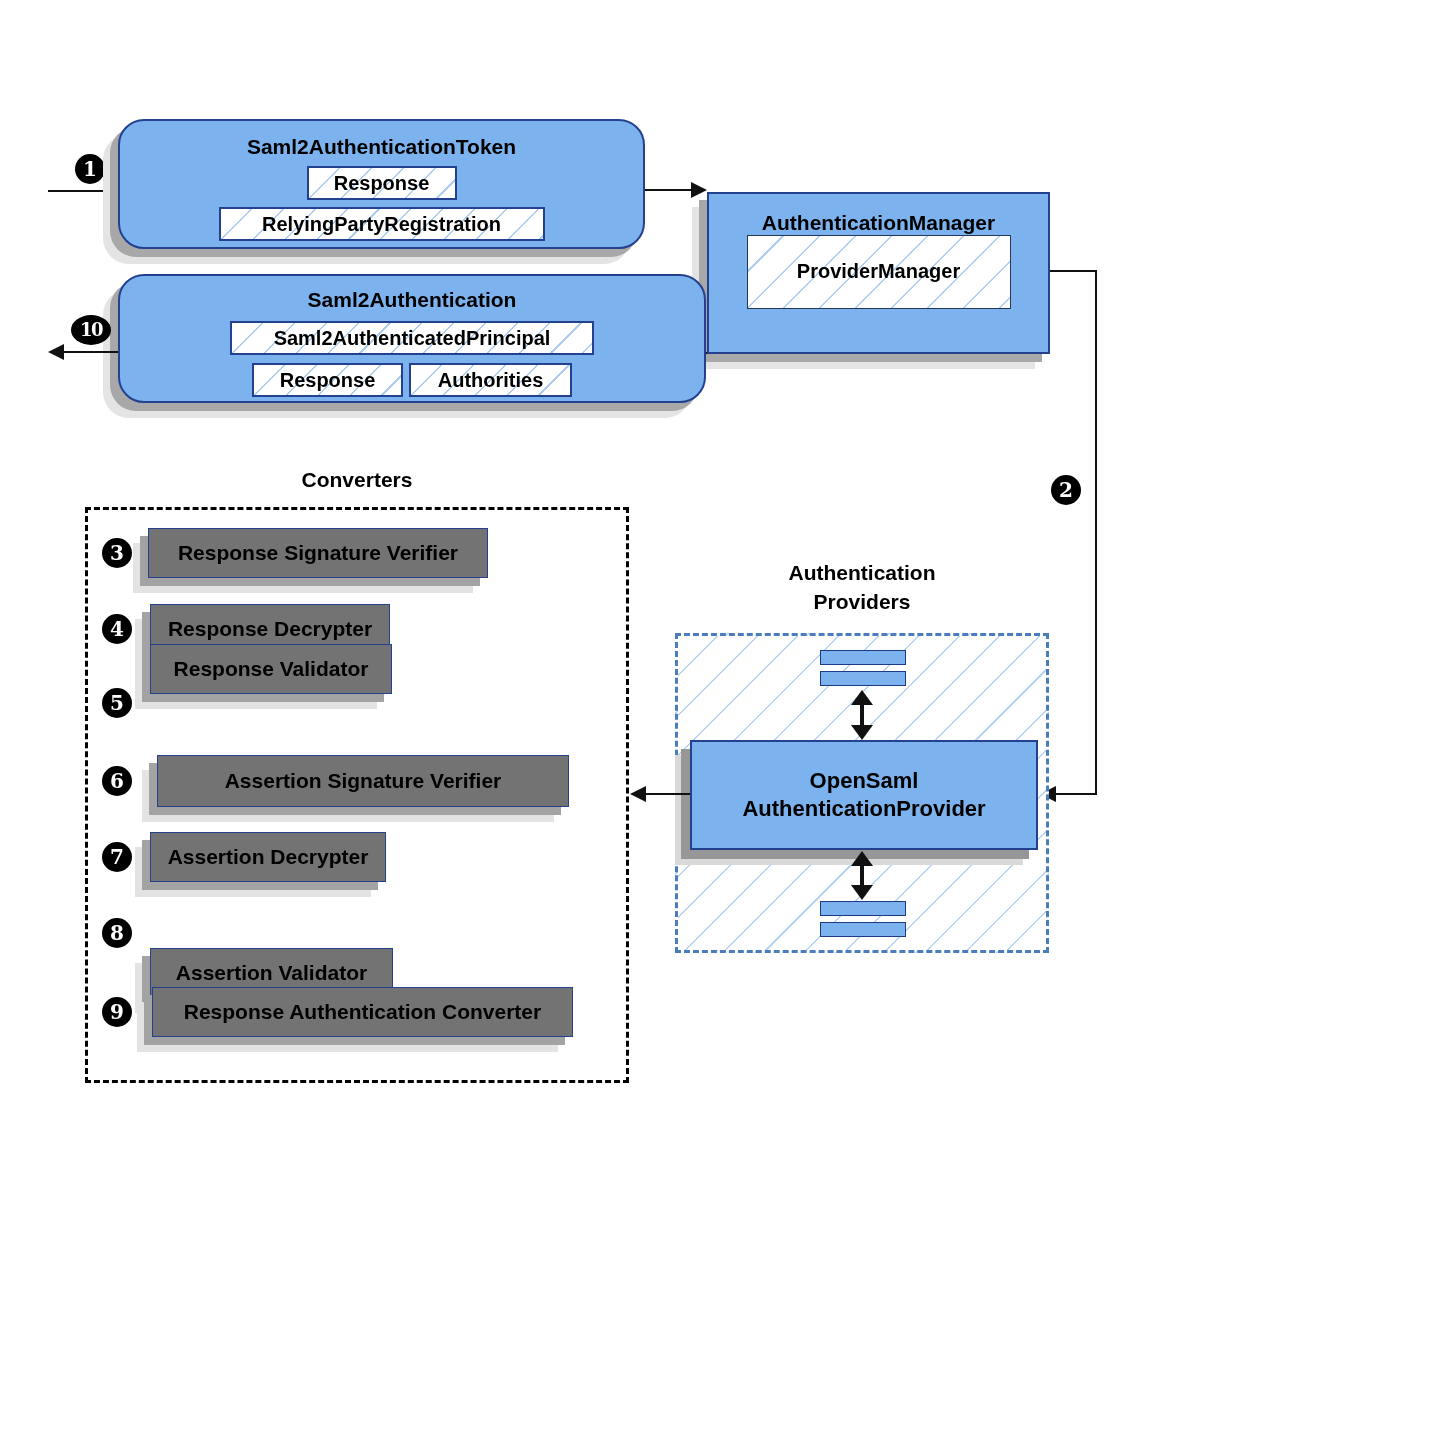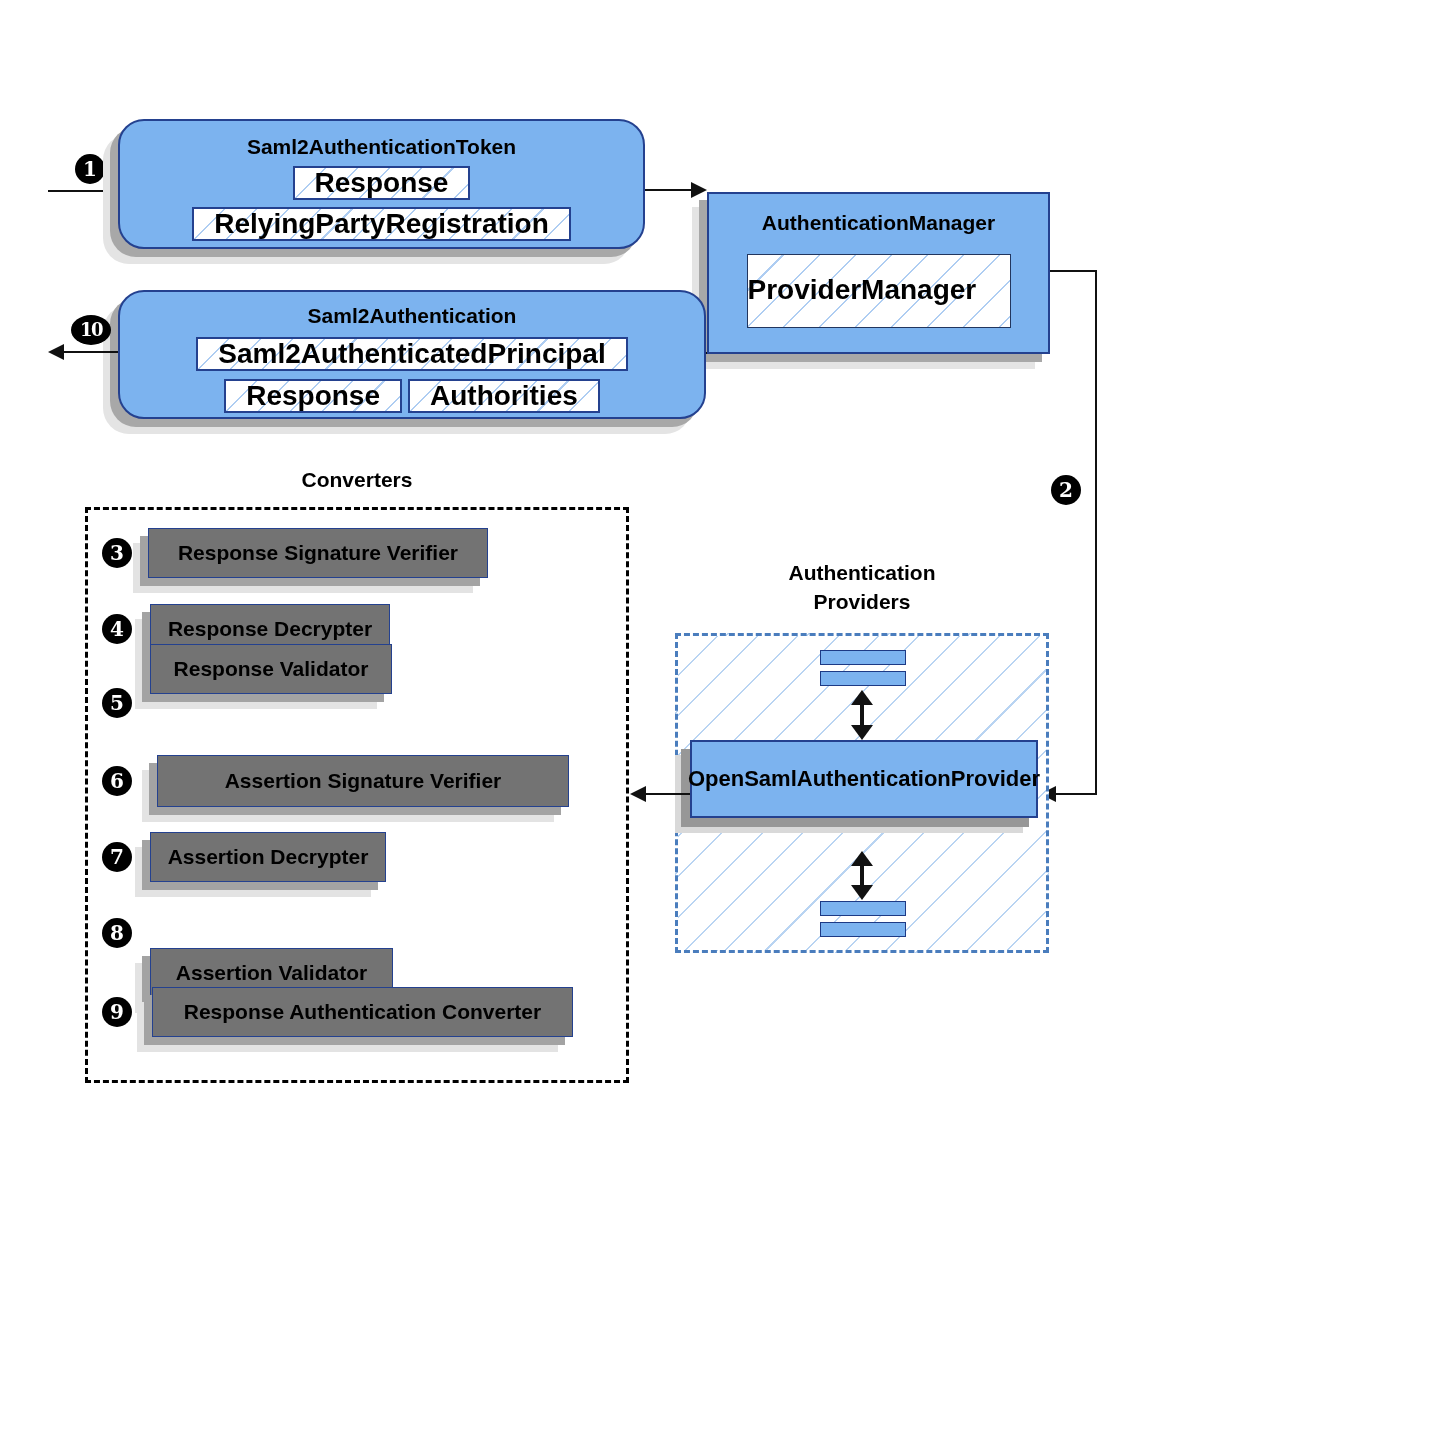--- a/index.html
+++ b/index.html
@@ -9,48 +9,48 @@
   }
   
   .bluebox{
     position:absolute;background:#7cb3ef;border:2px solid #24418f;box-sizing:border-box;
     box-shadow:-8px 8px 0 #a8a8a8,-15px 15px 0 #e4e4e4;
   }
   .rounded{border-radius:26px;}
   .boxtitle{font-size:21px;font-weight:bold;text-align:center;line-height:25px;}
   .field{
     display:inline-block;background:#fff;border:2px solid #24418f;box-sizing:border-box;
-    font-size:28px;font-weight:bold;line-height:28px;padding:1px 20px;
+    font-size:20px;font-weight:bold;text-align:center;line-height:28px;padding:1px 20px;
     background-image:repeating-linear-gradient(135deg,rgba(0,0,0,0) 0 21px,#aecdf2 21px 22.5px);
   }
   .col{display:flex;flex-direction:column;align-items:center;}
   .row{display:flex;flex-direction:row;justify-content:center;gap:6px;}
   .line{position:absolute;background:#111;}
   .tri-right{position:absolute;width:0;height:0;border-top:8px solid transparent;border-bottom:8px solid transparent;border-left:16px solid #111;}
   .tri-left{position:absolute;width:0;height:0;border-top:8px solid transparent;border-bottom:8px solid transparent;border-right:16px solid #111;}
   .badge{
     position:absolute;background:#000;color:#fff;border-radius:50%;text-align:center;
     font-family:"DejaVu Serif", serif;font-weight:bold;
   }
   .badge.sm{width:30px;height:30px;line-height:30px;font-size:20px;}
   .badge.wide{width:40px;height:30px;line-height:30px;font-size:18px;letter-spacing:-1.5px;}
   
   #box-token{left:118px;top:119px;width:527px;height:130px;padding-top:13px;}
   #box-token .boxtitle{margin-bottom:7px;}
-  #box-saml2auth{left:118px;top:290px;width:588px;height:129px;padding-top:11px;}
+  #box-saml2auth{left:118px;top:274px;width:588px;height:129px;padding-top:11px;}
   #box-saml2auth .boxtitle{margin-bottom:9px;}
   .f-response-token{min-width:150px;}
   .f-relying{min-width:326px;margin-top:7px;}
   .f-principal{min-width:364px;}
   .f-response2{min-width:151px;}
   .f-authorities{min-width:163px;}
   #box-saml2auth .row{margin-top:8px;}
   
   #box-authmgr{left:707px;top:192px;width:343px;height:162px;padding-top:16px;}
-  #box-authmgr .boxtitle{margin-bottom:19px;}
+  #box-authmgr .boxtitle{}
   .f-providermgr{
     width:264px;height:74px;line-height:70px;padding:0;border:1px solid #22365e;
     background-image:repeating-linear-gradient(135deg,rgba(0,0,0,0) 0 24px,#aecdf2 24px 25.5px);
   }
   
   #converters-title{position:absolute;left:85px;top:468px;width:544px;text-align:center;font-size:21px;font-weight:bold;}
   #converters-box{position:absolute;left:85px;top:507px;width:544px;height:576px;border:3px dashed #000;box-sizing:border-box;}
   .cbar{
     position:absolute;background:#737373;border:1.5px solid #24418f;box-sizing:border-box;
     box-shadow:-8px 8px 0 #a3a3a3,-15px 15px 0 #e3e3e3;
@@ -69,23 +69,23 @@
     position:absolute;left:675px;top:633px;width:374px;height:320px;box-sizing:border-box;
     border:3px dashed #4a7dbd;background:#fff;
     background-image:repeating-linear-gradient(135deg,rgba(0,0,0,0) 0 27px,#b9d4f2 27px 28.5px);
   }
   .pbar{position:absolute;width:86px;height:15px;background:#7cb3ef;border:1.5px solid #1d3a85;box-sizing:border-box;}
   #pbar-a{left:142px;top:14px;}
   #pbar-b{left:142px;top:35px;}
   #pbar-c{left:142px;top:265px;}
   #pbar-d{left:142px;top:286px;}
   #box-opensaml{
-    position:absolute;left:12px;top:104px;width:348px;height:78px;background:#7cb3ef;border:2px solid #24418f;
+    position:absolute;left:12px;top:104px;width:348px;height:110px;background:#7cb3ef;border:2px solid #24418f;
     box-sizing:border-box;box-shadow:-9px 9px 0 #979797,-15px 15px 0 #d9d9d9;
-    display:flex;flex-direction:row;justify-content:center;align-items:center;
+    display:flex;flex-direction:column;justify-content:center;align-items:center;
     font-size:22px;font-weight:bold;line-height:28px;text-align:center;
   }
   .darrow{position:absolute;width:28px;}
   #darrow-top{left:170px;top:54px;height:50px;}
   #darrow-bot{left:170px;top:215px;height:49px;}
   .darrow .shaft{position:absolute;left:12px;top:11px;bottom:11px;width:4px;background:#111;}
   .darrow .tri-up{position:absolute;left:3px;top:0;width:0;height:0;border-left:11px solid transparent;border-right:11px solid transparent;border-bottom:15px solid #111;}
   .darrow .tri-down{position:absolute;left:3px;bottom:0;width:0;height:0;border-left:11px solid transparent;border-right:11px solid transparent;border-top:15px solid #111;}
   
   #line-in1{left:48px;top:190px;width:70px;height:2px;}

